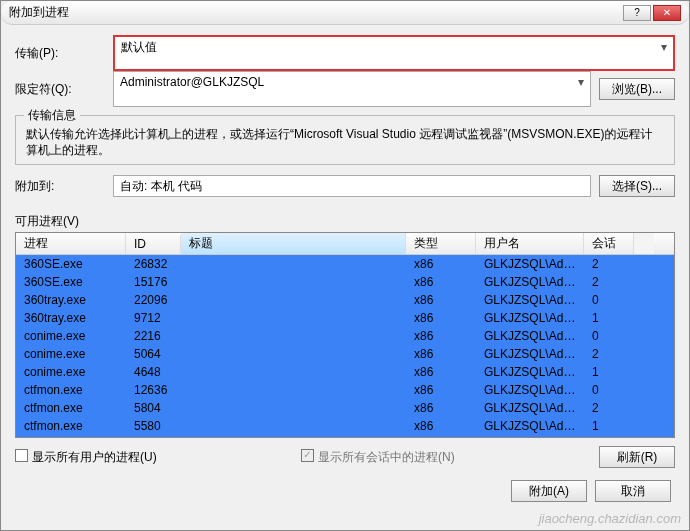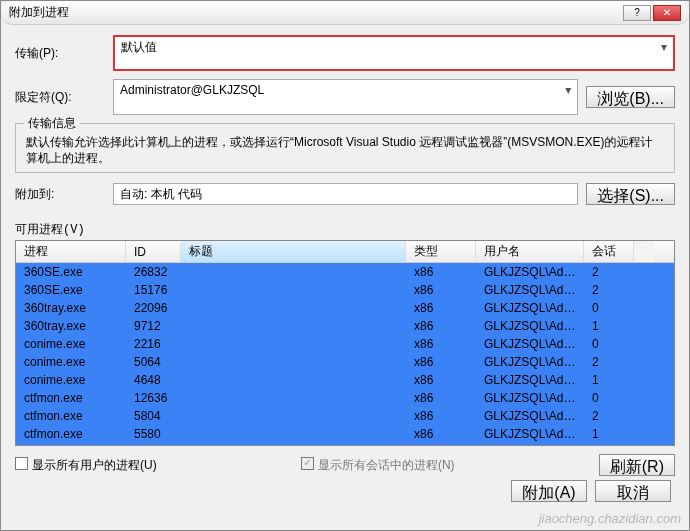--- a/index.html
+++ b/index.html
@@ -34,21 +34,21 @@
   .winbtn {
     width: 28px; height: 16px;
     border:1px solid #999;
     background: linear-gradient(#fefefe,#ddd);
     font-size: 10px;
     line-height:14px;
     text-align:center;
   }
   .winbtn.close { background: linear-gradient(#e77,#c33); color:#fff; border-color:#a22;}
   .content { padding: 10px 14px 0 14px; }
-  .row { display:flex; align-items:center; margin-bottom:8px; gap:8px; }
+  .row { display:flex; align-items:center; gap:8px; }
   .lbl { width: 90px; }
   .combo, .textbox {
     flex:1;
     height:36px;
     background:#fff;
     border:1px solid #aaa;
     padding:2px 6px;
     line-height:16px;
     position:relative;
   }
@@ -56,21 +56,21 @@
     content:"▾";
     position:absolute; right:6px; top:2px; color:#555;
   }
   .highlight-red { border:2px solid #d33 !important; }
   .btn {
     height:22px;
     min-width: 76px;
     background: linear-gradient(#fefefe,#e2e2e2);
     border:1px solid #8a8a8a;
     padding:2px 10px;
-    font-size:16px;
+    font-size:12px;
     cursor:pointer;
   }
   .group {
     border:1px solid #bbb;
     margin: 8px 0 10px 0;
     padding: 10px 10px 6px 10px;
     position:relative;
   }
   .group-title {
     position:absolute; top:-9px; left:8px;
@@ -195,21 +195,21 @@
     </div>
 
     <div class="attach-row">
       <span class="lbl">附加到:</span>
       <div class="attach-box">
         <span>自动: 本机 代码</span>
       </div>
       <button class="btn">选择(S)...</button>
     </div>
 
-    <div style="margin:16px 0 2px 0;font-family:Liberation Mono, monospace;">可用进程(V)</div>
+    <div style="margin:16px 0 2px 0;">可用进程(V)</div>
 
     <div class="table-wrap">
       <div class="thead">
         <div class="th">进程</div>
         <div class="th">ID</div>
         <div class="th sorted">标题</div>
         <div class="th">类型</div>
         <div class="th">用户名</div>
         <div class="th">会话</div>
         <div class="th scrollhead"></div>

